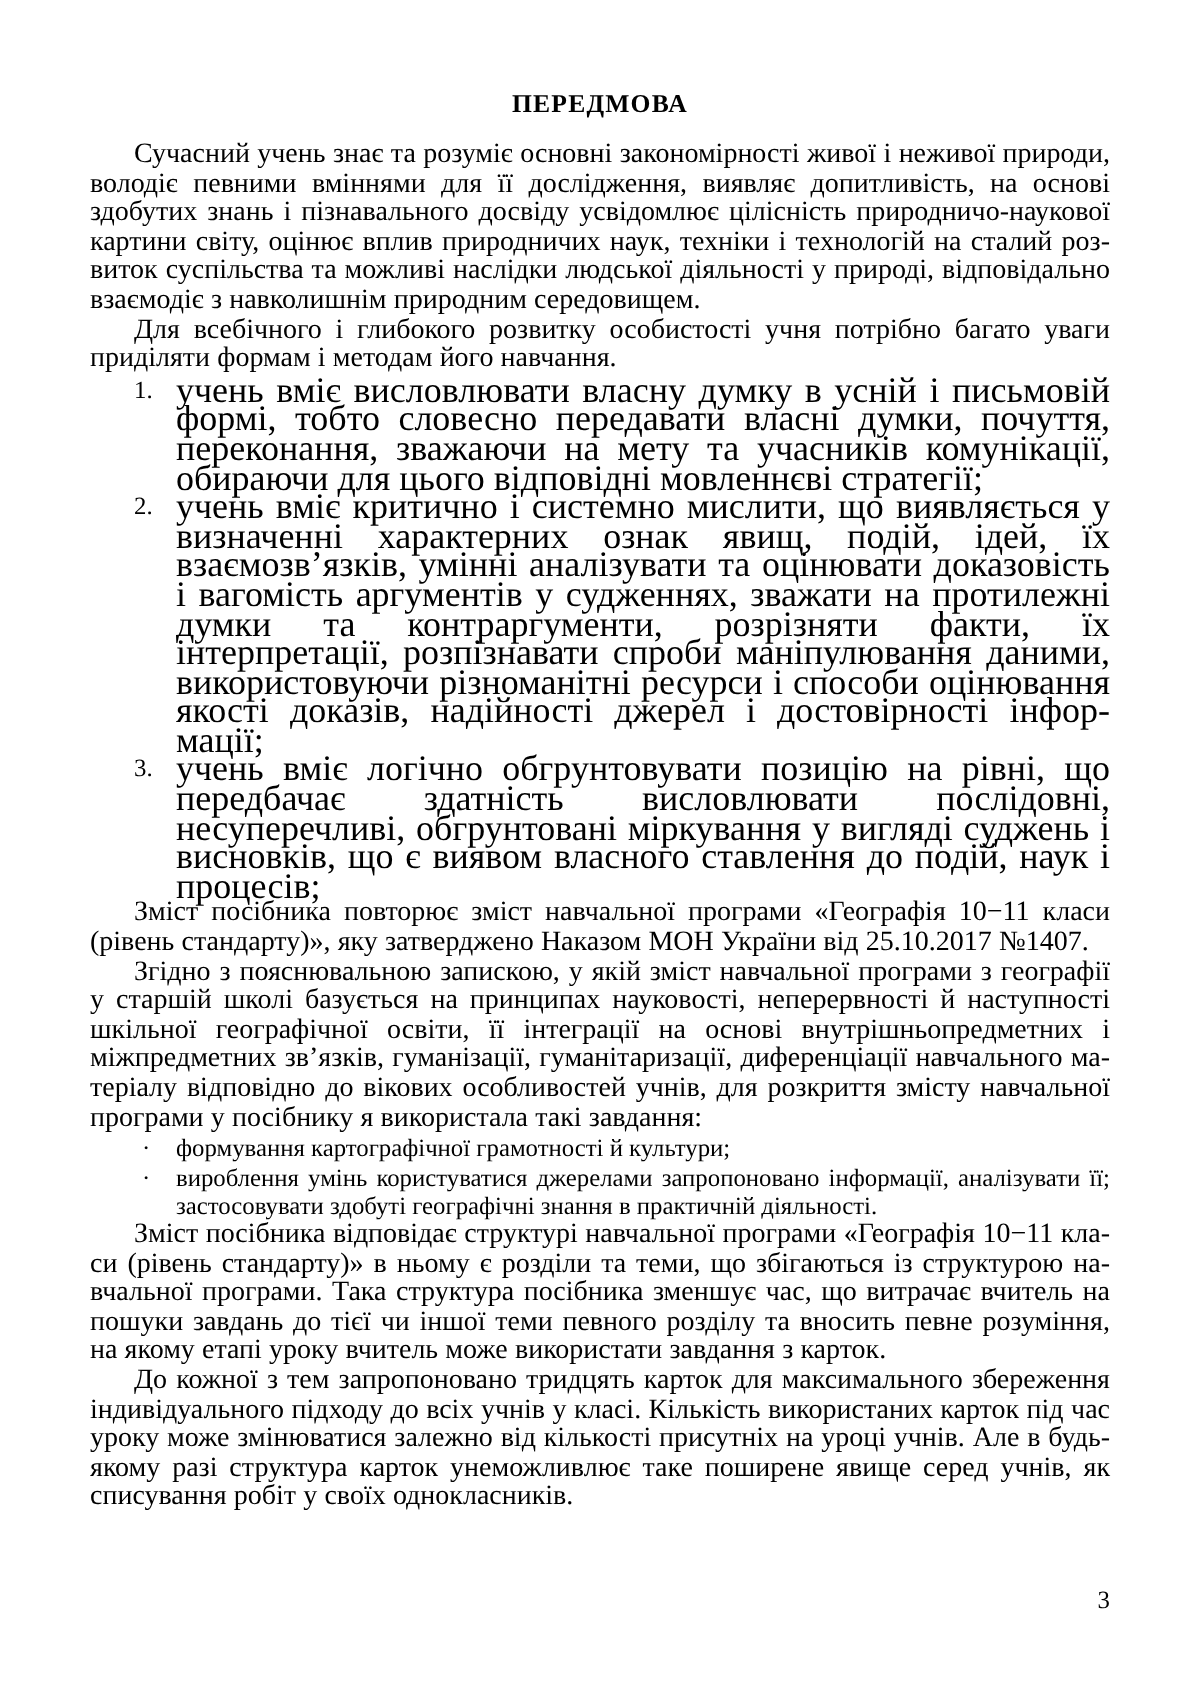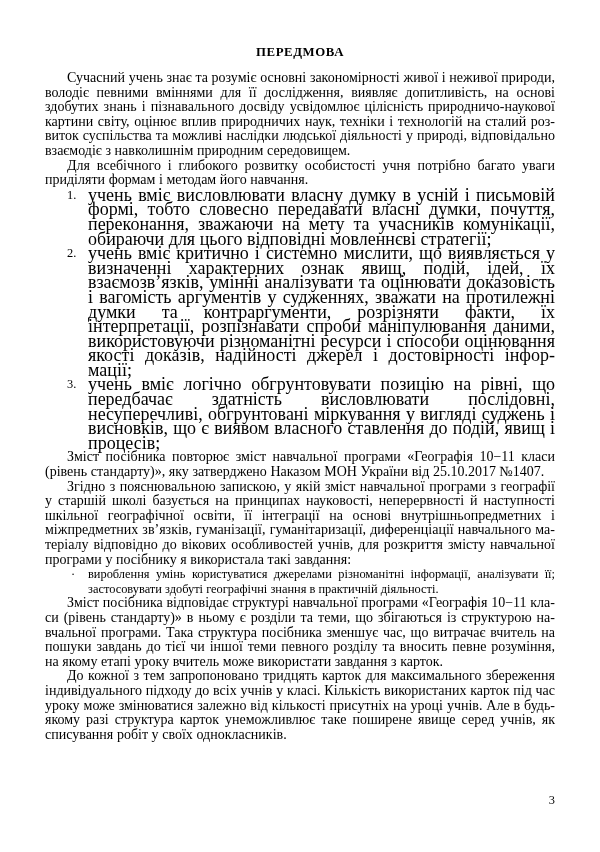--- a/index.html
+++ b/index.html
@@ -123,28 +123,29 @@
   <div class="content">
 
     <h1 class="doc-title">ПЕРЕДМОВА</h1>
 
     <p class="para">Сучасний учень знає та розуміє основні закономірності живої і неживої приро­ди, володіє певними вміннями для її дослідження, виявляє допитливість, на основі здобутих знань і пізнавального досвіду усвідомлює цілісність природничо-наукової картини світу, оцінює вплив природничих наук, техніки і технологій на сталий роз­виток суспільства та можливі наслідки людської діяльності у природі, відповідально взаємодіє з навколишнім природним середовищем.</p>
     <p class="para">Для всебічного і глибокого розвитку особистості учня потрібно багато уваги при­діляти формам і методам його навчання.</p>
 
     <ol class="num-list">
       <li>учень вміє висловлювати власну думку в усній і письмовій формі, тобто сло­весно передавати власні думки, почуття, переконання, зважаючи на мету та учасників комунікації, обираючи для цього відповідні мовленнєві стратегії;</li>
       <li>учень вміє критично і системно мислити, що виявляється у визначенні ха­рактерних ознак явищ, подій, ідей, їх взаємозв’язків, умінні аналізувати та оцінювати доказовість і вагомість аргументів у судженнях, зважати на проти­лежні думки та контраргументи, розрізняти факти, їх інтерпретації, розпізна­вати спроби маніпулювання даними, використовуючи різноманітні ресурси і способи оцінювання якості доказів, надійності джерел і достовірності інфор­мації;</li>
-      <li>учень вміє логічно обгрунтовувати позицію на рівні, що передбачає здатність висловлювати послідовні, несуперечливі, обгрунтовані міркування у вигляді суджень і висновків, що є виявом власного ставлення до подій, явищ і про­цесів;</li>
+      <li>учень вміє логічно обгрунтовувати позицію на рівні, що передбачає здатність висловлювати послідовні, несуперечливі, обгрунтовані міркування у вигляді суджень і висновків, що є виявом власного ставлення до подій, наук і про­цесів;</li>
     </ol>
 
     <p class="para">Зміст посібника повторює зміст навчальної програми «Географія 10−11 класи (рівень стандарту)», яку затверджено Наказом МОН України від 25.10.2017 №1407.</p>
     <p class="para">Згідно з пояснювальною запискою, у якій зміст навчальної програми з географії у старшій школі базується на принципах науковості, неперервності й наступно­сті шкільної географічної освіти, її інтеграції на основі внутрішньопредметних і міжпредметних зв’язків, гуманізації, гуманітаризації, диференціації навчального ма­теріалу відповідно до вікових особливостей учнів, для розкриття змісту навчальної програми у посібнику я використала такі завдання:</p>
 
     <ul class="bullet-list">
-      <li>вироблення умінь користуватися джерелами різноманітні інформації, аналі­зувати її; застосовувати здобуті географічні знання в практичній діяльності.</li>
+      <li>формування картографічної грамотності й культури;</li>
+      <li>вироблення умінь користуватися джерелами запропоновано інформації, аналі­зувати її; застосовувати здобуті географічні знання в практичній діяльності.</li>
     </ul>
 
     <p class="para">Зміст посібника відповідає структурі навчальної програми «Географія 10−11 кла­си (рівень стандарту)» в ньому є розділи та теми, що збігаються із структурою на­вчальної програми. Така структура посібника зменшує час, що витрачає вчитель на пошуки завдань до тієї чи іншої теми певного розділу та вносить певне розуміння, на якому етапі уроку вчитель може використати завдання з карток.</p>
     <p class="para">До кожної з тем запропоновано тридцять карток для максимального збереження індивідуального підходу до всіх учнів у класі. Кількість використаних карток під час уроку може змінюватися залежно від кількості присутніх на уроці учнів. Але в будь-якому разі структура карток унеможливлює таке поширене явище серед учнів, як списування робіт у своїх однокласників.</p>
 
   </div>
 
   <div class="page-number">3</div>
 </div>
 

